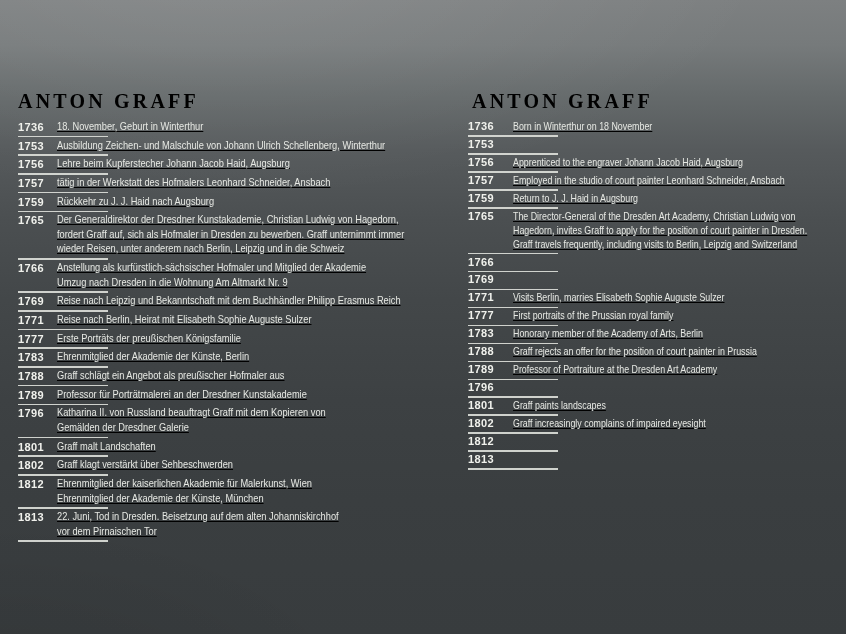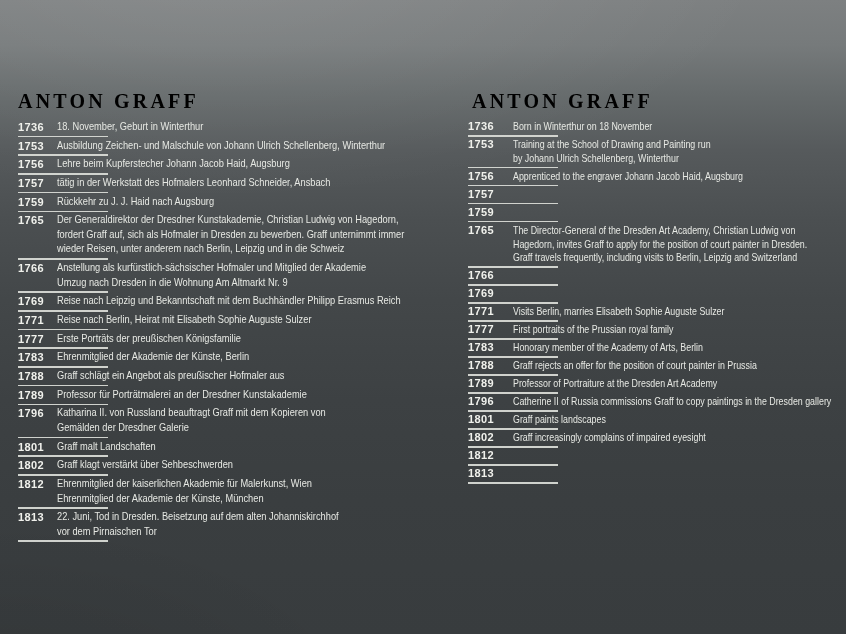--- a/index.html
+++ b/index.html
@@ -36,21 +36,21 @@
   .entry { display: flex; align-items: flex-start; }
   .year {
     flex: 0 0 var(--yw);
     font-weight: bold;
     font-size: 11px;
     letter-spacing: 0.4px;
     line-height: var(--lh);
     color: #f0f1ec;
     font-variant-numeric: oldstyle-nums;
   }
-  .lines { flex: 1 1 auto; min-width: 0; }
+  .lines { flex: 1 1 auto; min-width: 0; text-decoration: underline; }
   .line {
     font-size: 10.3px;
     line-height: var(--lh);
     color: #e7e9e4;
     white-space: nowrap;
     transform: scaleX(var(--sx));
     transform-origin: 0 50%;
   }
   .sep {
     width: 90px;
@@ -205,39 +205,41 @@
 <div id="col-english" class="timeline-column">
     <div class="entry">
       <div class="year">1736</div>
       <div class="lines">
         <div class="line">Born in Winterthur on 18 November</div>
       </div>
     </div>
     <div class="sep"></div>
     <div class="entry">
       <div class="year">1753</div>
-      <div class="lines">
-        <div class="line">Training at the School of Drawing and Painting run</div>
-        <div class="line">by Johann Ulrich Schellenberg, Winterthur</div>
-      </div>
     </div>
     <div class="sep"></div>
     <div class="entry">
       <div class="year">1756</div>
       <div class="lines">
         <div class="line">Apprenticed to the engraver Johann Jacob Haid, Augsburg</div>
       </div>
     </div>
     <div class="sep"></div>
     <div class="entry">
       <div class="year">1757</div>
+      <div class="lines">
+        <div class="line">Employed in the studio of court painter Leonhard Schneider, Ansbach</div>
+      </div>
     </div>
     <div class="sep"></div>
     <div class="entry">
       <div class="year">1759</div>
+      <div class="lines">
+        <div class="line">Return to J. J. Haid in Augsburg</div>
+      </div>
     </div>
     <div class="sep"></div>
     <div class="entry">
       <div class="year">1765</div>
       <div class="lines">
         <div class="line">The Director-General of the Dresden Art Academy, Christian Ludwig von</div>
         <div class="line">Hagedorn, invites Graff to apply for the position of court painter in Dresden.</div>
         <div class="line">Graff travels frequently, including visits to Berlin, Leipzig and Switzerland</div>
       </div>
     </div>
@@ -280,23 +282,20 @@
     <div class="sep"></div>
     <div class="entry">
       <div class="year">1789</div>
       <div class="lines">
         <div class="line">Professor of Portraiture at the Dresden Art Academy</div>
       </div>
     </div>
     <div class="sep"></div>
     <div class="entry">
       <div class="year">1796</div>
-      <div class="lines">
-        <div class="line">Catherine II of Russia commissions Graff to copy paintings in the Dresden gallery</div>
-      </div>
     </div>
     <div class="sep"></div>
     <div class="entry">
       <div class="year">1801</div>
       <div class="lines">
         <div class="line">Graff paints landscapes</div>
       </div>
     </div>
     <div class="sep"></div>
     <div class="entry">

